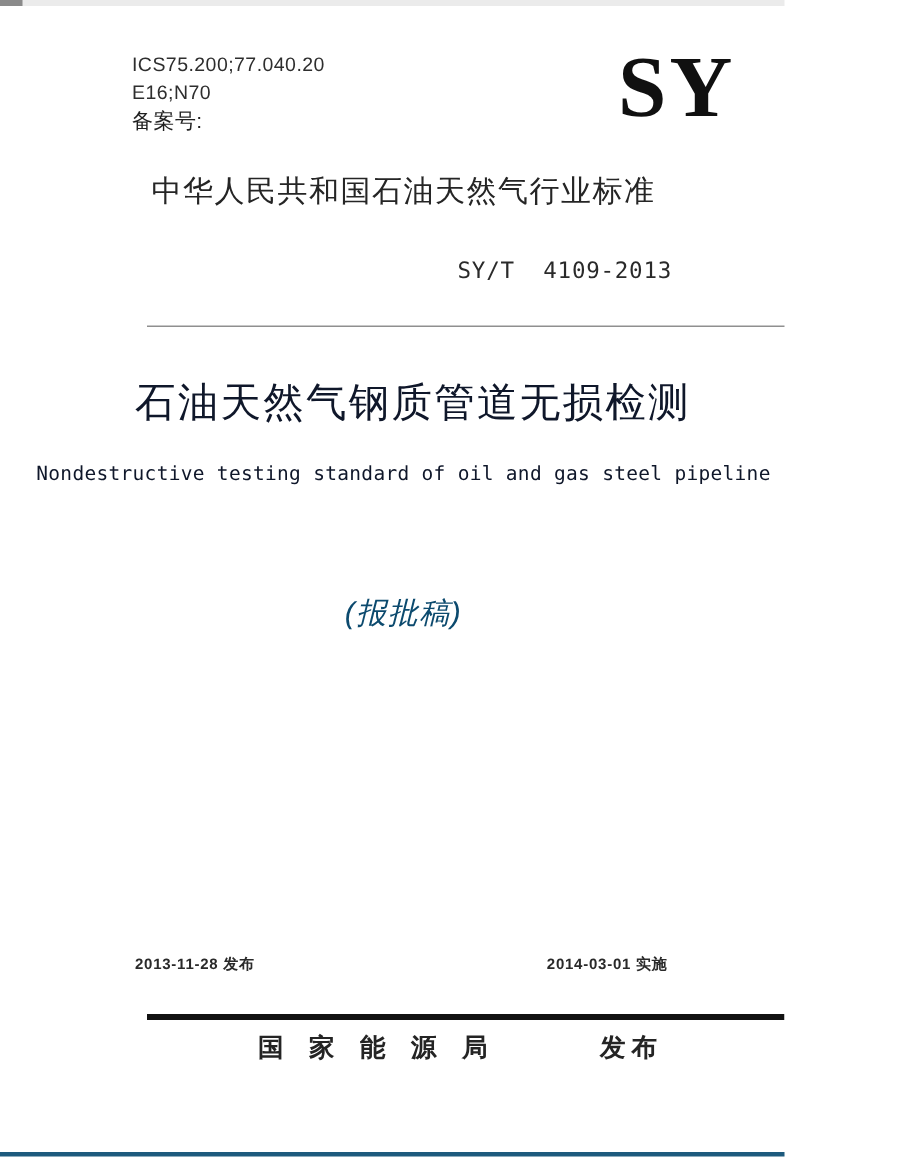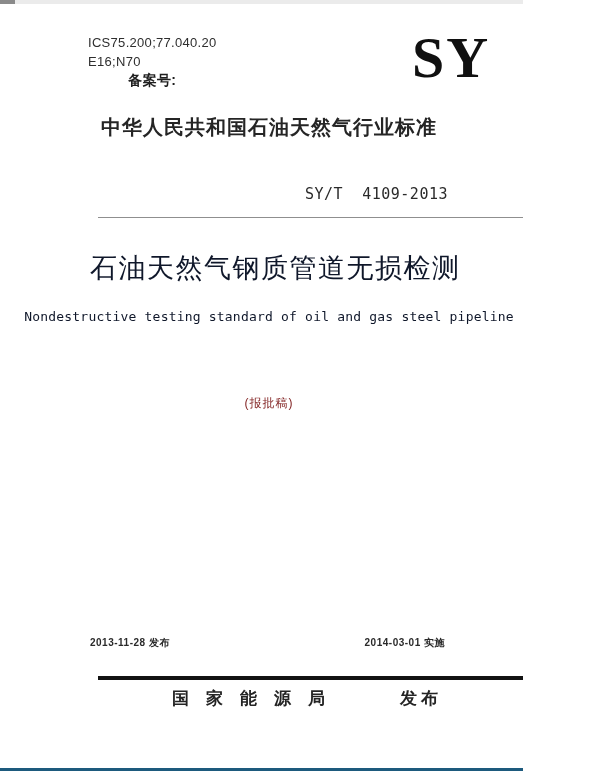--- a/index.html
+++ b/index.html
@@ -38,52 +38,51 @@
 
   .ics-block {
     position: absolute;
     top: 33px; left: 88px;
     font-size: 13px;
     line-height: 19px;
     color: #2e2e2e;
     letter-spacing: 0.3px;
   }
   .record-label {
-    font-weight: bold;
+    font-weight: normal;
     font-size: 14px;
     color: #1f1f1f;
-    text-align: center;
   }
 
   .logo-sy {
     position: absolute;
     top: 26px; left: 396px;
     font-family: "Liberation Serif", "DejaVu Serif", serif;
     font-weight: bold;
     font-size: 58px;
     line-height: 1.1;
     color: #101010;
     letter-spacing: 2px;
     margin-left: 16px;
   }
 
   .standard-type {
     position: absolute;
     top: 114px; left: 90px; right: 75px;
     text-align: center;
     font-size: 20px;
-    font-weight: bold;
+    font-weight: normal;
     color: #252525;
     letter-spacing: 1px;
     white-space: nowrap;
   }
 
   .std-number-block {
     position: absolute;
-    top: 185px; right: 75px;
+    top: 171px; right: 75px;
     text-align: right;
     color: #2a2a2a;
   }
   .std-number {
     font-family: "DejaVu Sans Mono", monospace;
     font-size: 15px;
     line-height: 19px;
     white-space: pre;
     letter-spacing: 0.5px;
   }
@@ -122,23 +121,24 @@
     color: #0f172a;
     letter-spacing: 0.2px;
     white-space: nowrap;
     padding-left: 15px;
   }
 
   .draft-note {
     position: absolute;
     top: 395px; left: 90px; right: 75px;
     text-align: center;
-    font-size: 12px;
-    color: #7f1d1d;
+    font-size: 20px;
+    color: #0c4a6e;
     letter-spacing: 1px;
+    font-style: italic;
   }
 
   .date-row {
     position: absolute;
     top: 636px; left: 90px; right: 78px;
     display: flex;
     justify-content: space-between;
     font-size: 10px;
     font-weight: bold;
     color: #2a2a2a;

